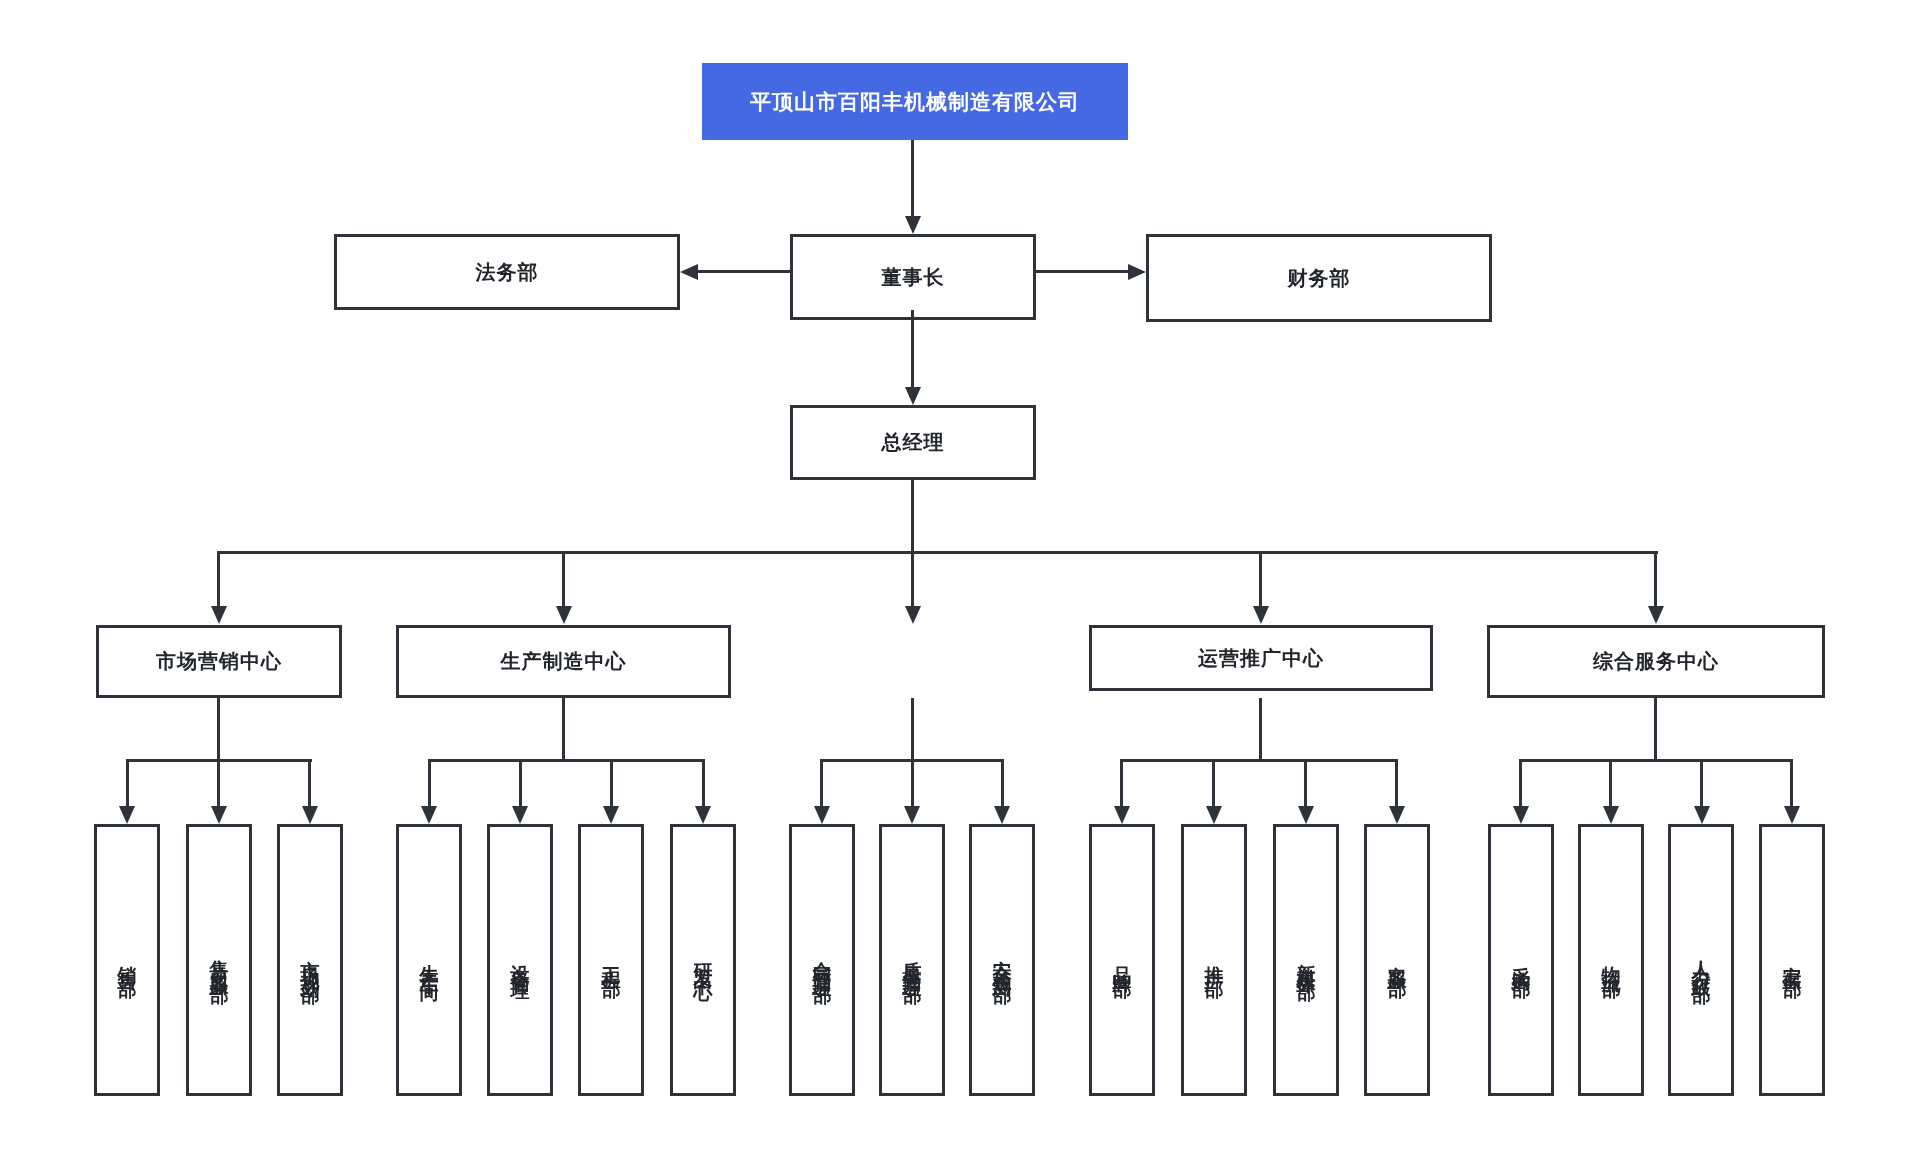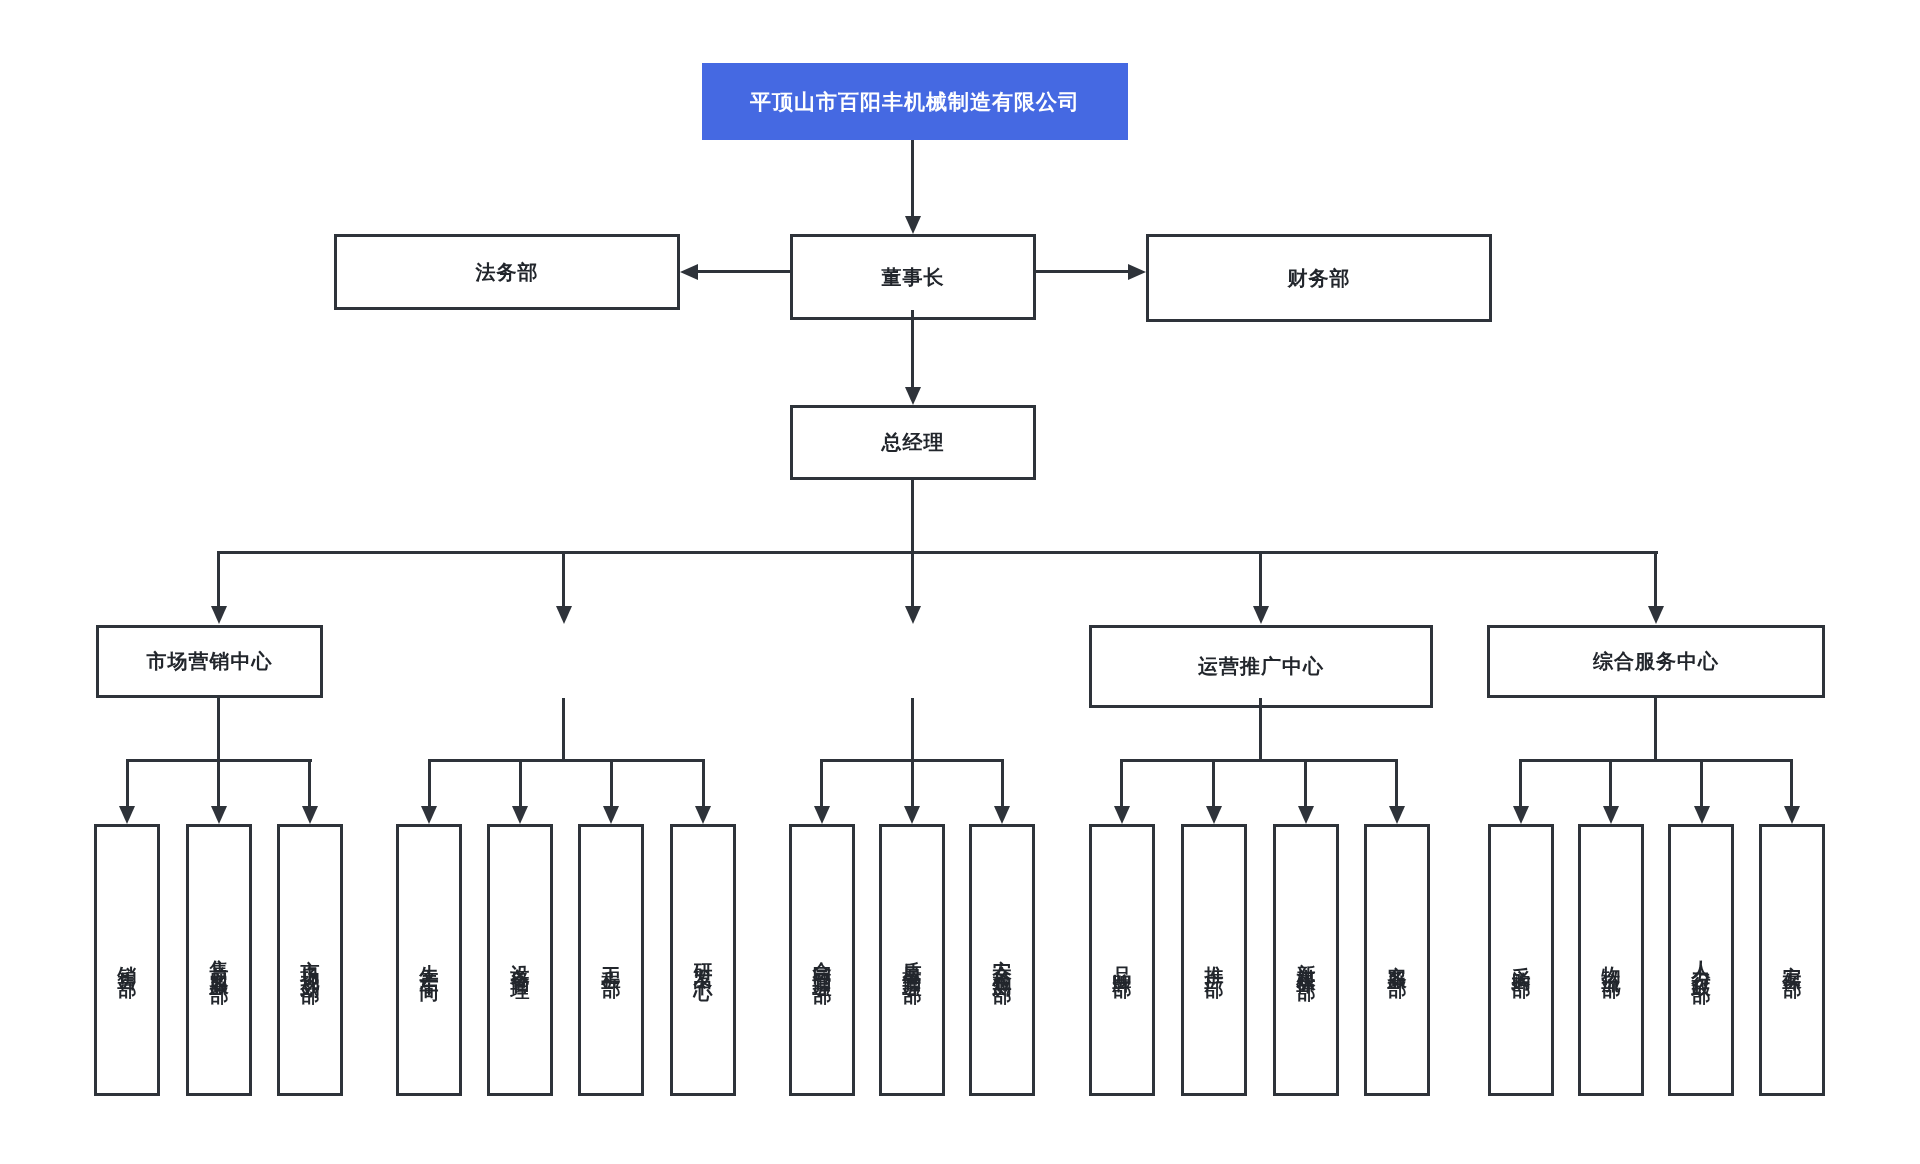--- a/index.html
+++ b/index.html
@@ -62,22 +62,23 @@
 <div class="stage">
 
   <div class="box" style="left:334px;top:234px;width:346px;height:76px;">法务部</div>
 
   <div class="box root" style="left:702px;top:63px;width:426px;height:77px;">平顶山市百阳丰机械制造有限公司</div>
   <div class="box" style="left:790px;top:234px;width:246px;height:86px;">董事长</div>
   <div class="box" style="left:1146px;top:234px;width:346px;height:88px;">财务部</div>
 
   <div class="box" style="left:790px;top:405px;width:246px;height:75px;">总经理</div>
 
-  <div class="box" style="left:96px;top:625px;width:227px;height:73px;text-align:right;">市场营销中心</div>
-  <div class="box" style="left:1089px;top:625px;width:344px;height:83px;font-family:Liberation Mono, monospace;">运营推广中心</div>
+  <div class="box" style="left:96px;top:625px;width:246px;height:73px;text-align:right;">市场营销中心</div>
+  <div class="box" style="left:396px;top:625px;width:335px;height:73px;">生产制造中心</div>
+  <div class="box" style="left:1089px;top:625px;width:344px;height:66px;font-family:Liberation Mono, monospace;">运营推广中心</div>
   <div class="box" style="left:1487px;top:625px;width:338px;height:73px;">综合服务中心</div>
 
   <div class="box vbox" style="left:94px;top:824px;width:66px;height:272px;">销售部</div>
   <div class="box vbox" style="left:186px;top:824px;width:66px;height:272px;">售前客服部</div>
   <div class="box vbox" style="left:277px;top:824px;width:66px;height:272px;">市场规划部</div>
 
   <div class="box vbox" style="left:396px;top:824px;width:66px;height:272px;">生产车间</div>
   <div class="box vbox" style="left:487px;top:824px;width:66px;height:272px;">设备管理</div>
   <div class="box vbox" style="left:578px;top:824px;width:66px;height:272px;">工程部</div>
   <div class="box vbox" style="left:670px;top:824px;width:66px;height:272px;">研发中心</div>

